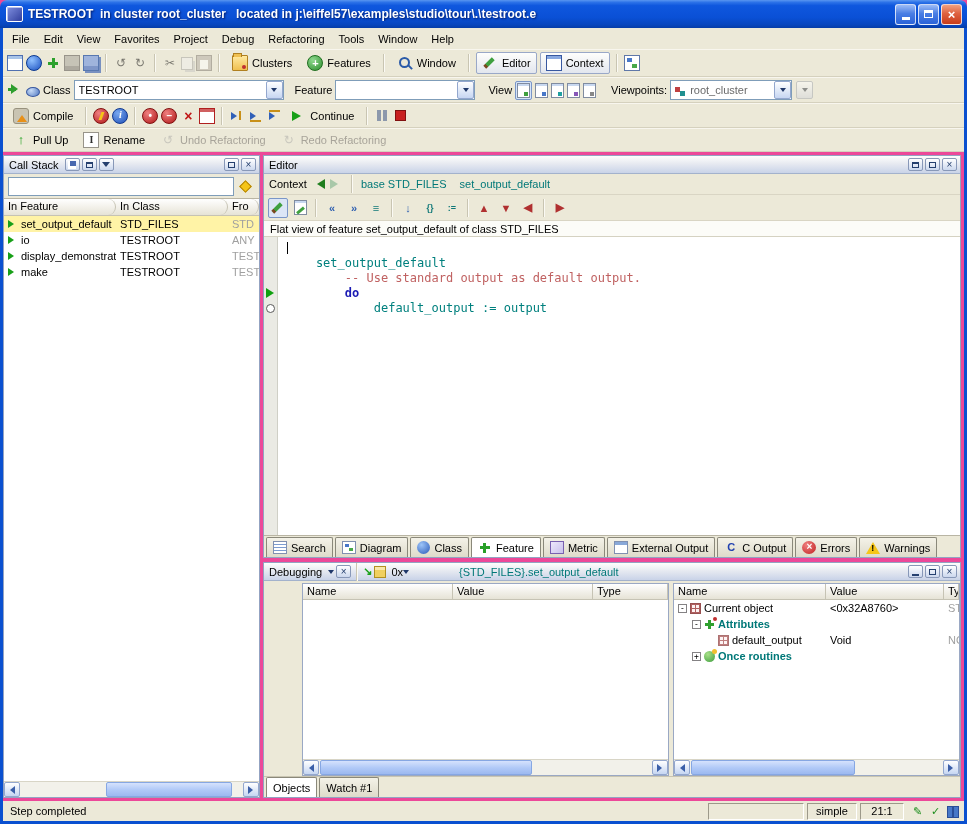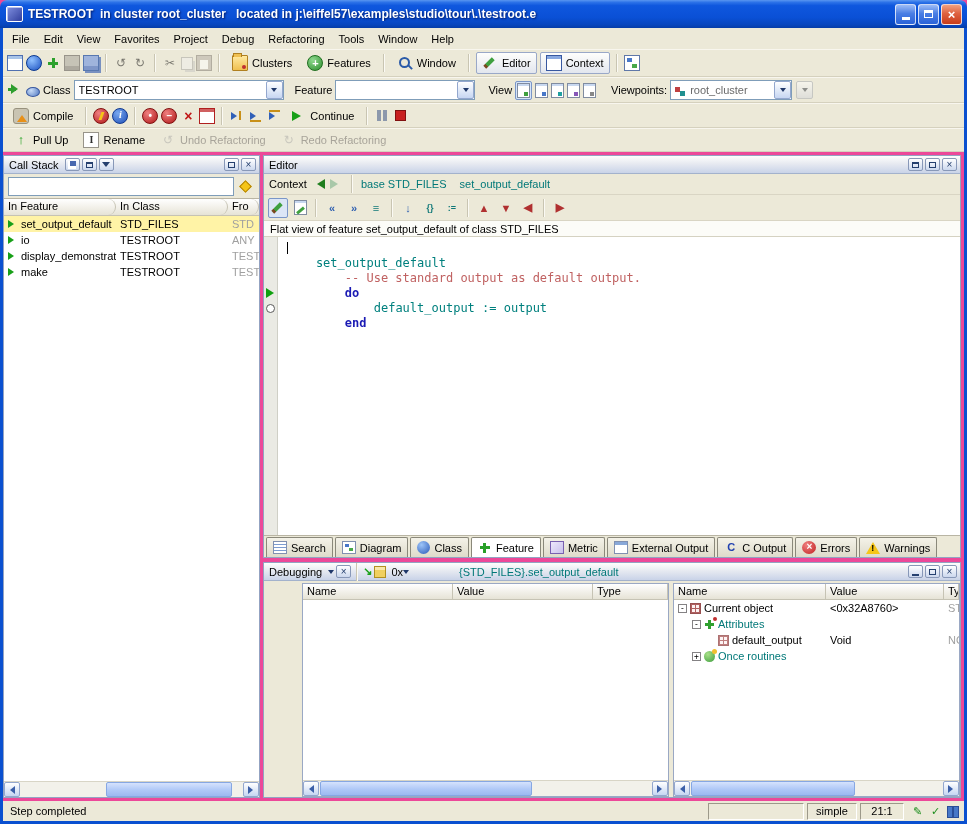--- a/index.html
+++ b/index.html
@@ -212,21 +212,21 @@
   .dti{width:11px;height:11px;margin-right:3px;flex:none;position:relative;}
   .dti.object-icon,.dti.attribute-icon{border:1px solid #985050;
     background:repeating-linear-gradient(0deg,#B06060 0 1px,transparent 1px 4px),
                repeating-linear-gradient(90deg,#B06060 0 1px,transparent 1px 4px),#FDF2F2;}
   .dti.attribute-icon{opacity:.8;}
   .dti.attributes-icon{background:linear-gradient(#2FA02F,#2FA02F) 50% 50%/9px 3px no-repeat,
                        linear-gradient(#2FA02F,#2FA02F) 50% 50%/3px 9px no-repeat;}
   .dti.attributes-icon::after{content:'';position:absolute;right:-2px;top:-2px;width:4px;height:4px;border-radius:50%;background:#C03030;}
   .dti.once-icon{border-radius:50%;background:radial-gradient(circle at 35% 30%,#A8E088,#3E9E3E);}
   .dti.once-icon::after{content:'';position:absolute;right:-2px;top:-2px;width:5px;height:5px;border-radius:50%;background:#F0C030;}
-  .teal{color:#007878;}
+  .teal{color:#007878;font-weight:bold;}
   .dref{position:absolute;left:195px;color:#007878;white-space:nowrap;}
   .dhx{display:flex;align-items:center;gap:0;border:1px solid transparent;padding:0 2px;}
   .yellowic{width:12px;height:12px;background:#F0D060;border:1px solid #B09020;box-shadow:inset 0 3px 0 #F8E8A8;flex:none;}
   .greenarrow{color:#18A018;font-size:11px;font-weight:bold;}
   .dtabs{height:21px;flex:none;display:flex;align-items:flex-end;gap:2px;background:#ECE9D8;padding:0 2px;border-top:1px solid #C9C5B2;}
   
   .statusbar{position:absolute;left:3px;right:3px;bottom:3px;height:20px;background:#ECE9D8;
     display:flex;align-items:center;padding:0 3px;gap:3px;}
   .sb-msg{flex:1;padding-left:4px;white-space:nowrap;overflow:hidden;}
   .sb-box{height:17px;border:1px solid;border-color:#9C998A #FFF #FFF #9C998A;display:flex;align-items:center;justify-content:center;padding:0 4px;flex:none;}
@@ -540,21 +540,20 @@
       <div class="gutter">
           <span class="gut-arrow" style="top: 51px;"></span>
           <span class="gut-circle" style="top: 67px;"></span>
         </div>
       <div class="code-lines">
           <div class="code-line"><span class="caret"></span></div>
           <div class="code-line"><span class="seg-feature">    set_output_default</span></div>
           <div class="code-line"><span class="seg-plain">        </span><span class="seg-comment">-- Use standard output as default output.</span></div>
           <div class="code-line"><span class="seg-plain">        </span><span class="seg-keyword">do</span></div>
           <div class="code-line"><span class="seg-plain">            </span><span class="seg-feature">default_output := output</span></div>
-          <div class="code-line"><span class="seg-plain">        </span><span class="seg-keyword">end</span></div>
         </div>
     </div>
     <div class="etabs">
         <div class="etab">
           <span class="ti output-icon"></span>
           <span>Search</span>
         </div>
         <div class="etab">
           <span class="ti diagram-icon"></span>
           <span>Diagram</span>
@@ -682,20 +681,28 @@
             </span>
           <div class="hs-track">
               <div class="hs-thumb" style="left:1px;width:164px"></div>
             </div>
           <span class="hs-btn">
               <i class="tri-r"></i>
             </span>
         </div>
       </div>
     </div>
+    <div class="dtabs">
+        <div class="etab active">
+          <span>Objects</span>
+        </div>
+        <div class="etab">
+          <span>Watch #1</span>
+        </div>
+      </div>
   </div>
 
   <div class="statusbar">
     <span class="sb-msg">Step completed</span>
     <span class="sb-box" style="width:96px"></span>
     <span class="sb-box" style="width:50px">simple</span>
     <span class="sb-box" style="width:44px">21:1</span>
     <span class="sb-icons">
       <span class="sic green">✎</span>
       <span class="sic green">✓</span>

